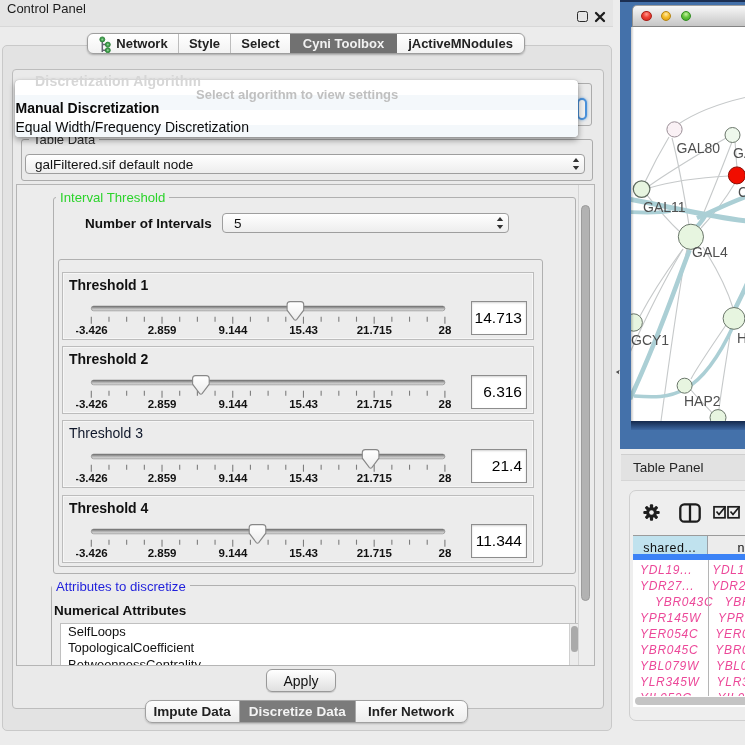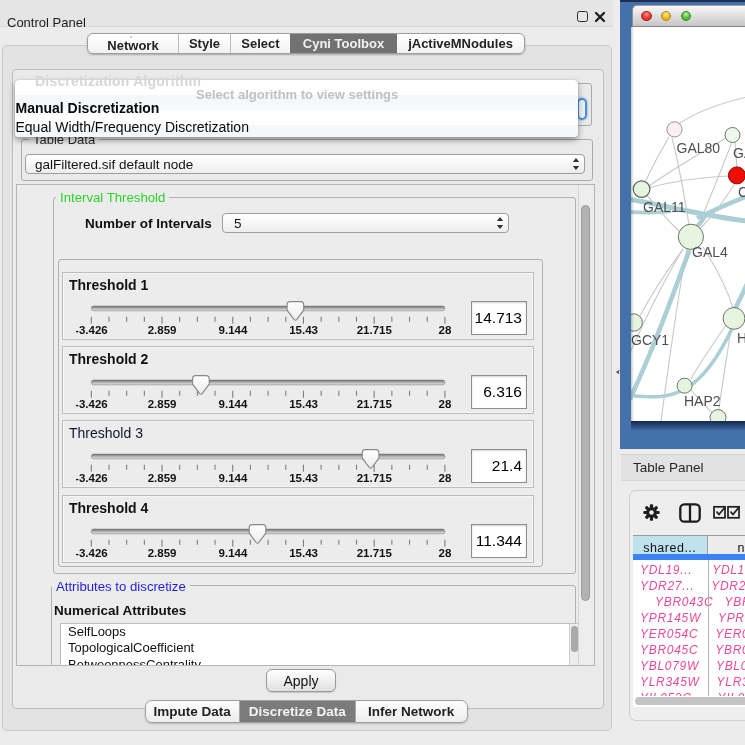--- a/index.html
+++ b/index.html
@@ -6,32 +6,32 @@
   html,body { width:745px; height:745px; overflow:hidden; }
   body { font-family:"Liberation Sans", sans-serif; background:#ececec; position:relative; }
   .abs { position:absolute; }
   #app { position:absolute; left:0; top:0; width:745px; height:745px; overflow:hidden; }
 </style>
 </head>
 <body>
 <div id="app">
 
   <div class="abs" style="left:0;top:0;width:613px;height:27px;background:#e5e5e5;border-bottom:1px solid #d8d8d8;"></div>
-  <div class="abs" style="left:7px;top:15px;font-size:13px;color:#1c1c1c;text-align:right;">Control Panel</div>
+  <div class="abs" style="left:7px;top:1px;font-size:13px;color:#1c1c1c;text-align:right;">Control Panel</div>
   <div class="abs" style="left:577px;top:11px;width:11px;height:11px;border:1.6px solid #2b2b2b;border-radius:2.5px;"></div>
   <svg class="abs" style="left:593.5px;top:10.5px;" width="12" height="12" viewBox="0 0 12 12">
     <path d="M2 2 L10 10 M10 2 L2 10" stroke="#1d1d1d" stroke-width="2.3" stroke-linecap="round"></path>
   </svg>
 
   <div class="abs" style="left:2px;top:45px;width:610px;height:686px;background:#e3e3e3;border:1px solid #c9c9c9;border-radius:5px;"></div>
 
   <div class="abs" style="left:12px;top:69px;width:591.5px;height:640px;background:#eaeaea;border:1px solid #bdbdbd;border-radius:4px;"></div>
 
   <div class="abs" style="left:87px;top:33px;height:21px;border:1px solid #9e9e9e;border-radius:6px;background:linear-gradient(#ffffff,#f2f2f2);box-shadow:0 1px 2px rgba(0,0,0,0.25);display:flex;overflow:hidden;">
-    <div style="display:flex;align-items:center;justify-content:center;width:91px;border-right:1px solid #bdbdbd;flex-direction:column;">
+    <div style="display:flex;align-items:center;justify-content:center;width:91px;border-right:1px solid #bdbdbd;">
       <svg width="14" height="17" viewBox="0 0 14 17" style="margin-right:4px;margin-top:2px;">
         <path d="M4.3 3.2 V16 M4.3 8.6 H8 M4.3 14.2 H8" stroke="#646473" stroke-width="1.5" fill="none"></path>
         <circle cx="4.3" cy="3.4" r="2.5" fill="#3fa14c" stroke="#2a7a35" stroke-width="0.8"></circle>
         <circle cx="4.3" cy="3.4" r="1" fill="#8fcf96"></circle>
         <circle cx="9.8" cy="8.6" r="2.5" fill="#3fa14c" stroke="#2a7a35" stroke-width="0.8"></circle>
         <circle cx="9.8" cy="8.6" r="1" fill="#8fcf96"></circle>
         <circle cx="9.8" cy="14.2" r="2.5" fill="#3fa14c" stroke="#2a7a35" stroke-width="0.8"></circle>
         <circle cx="9.8" cy="14.2" r="1" fill="#8fcf96"></circle>
       </svg>
       <span style="font-size:13px;font-weight:bold;color:#222;">Network</span>

